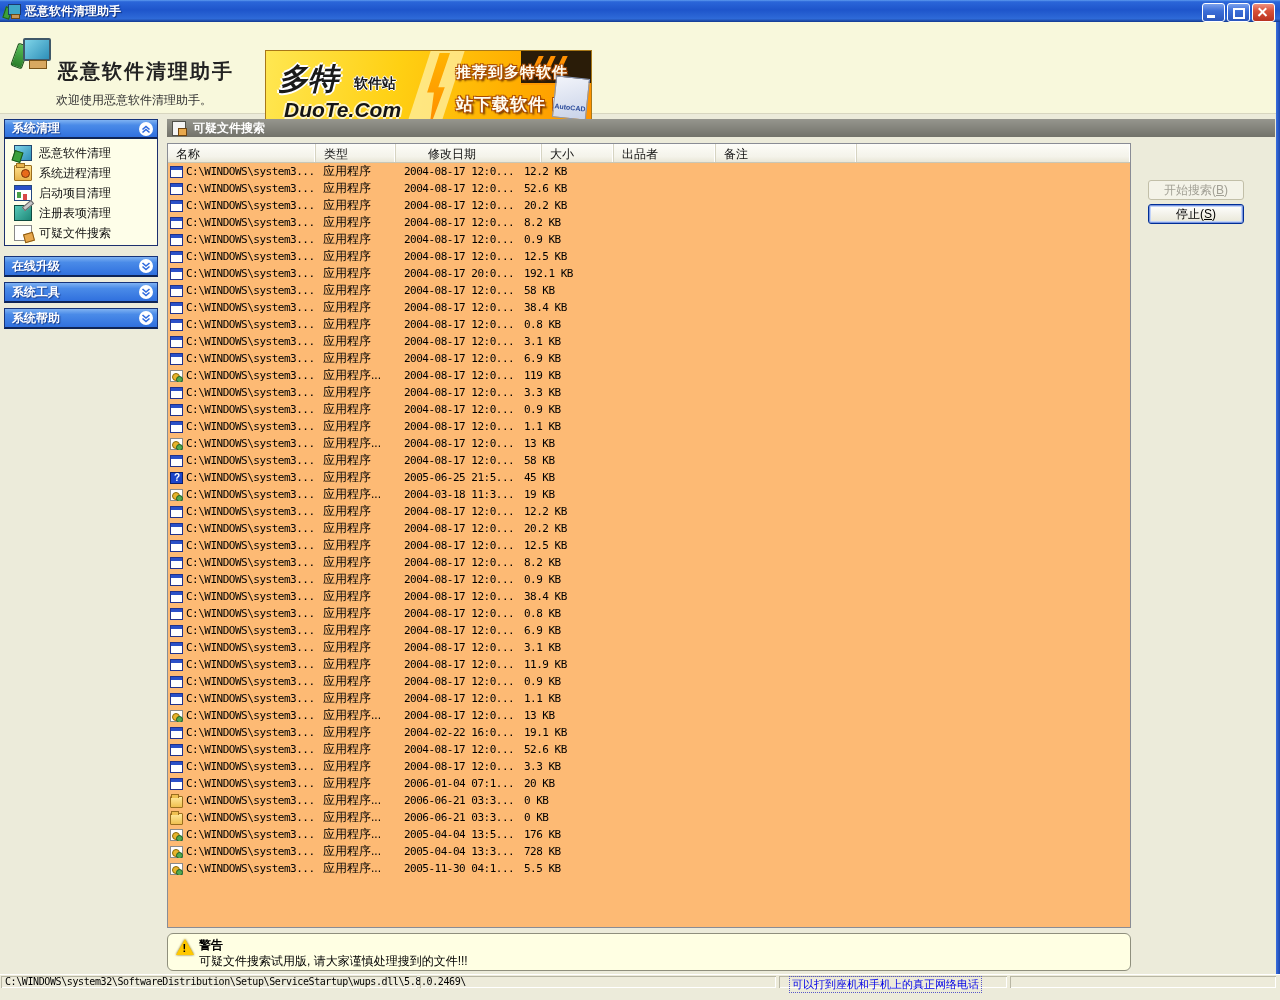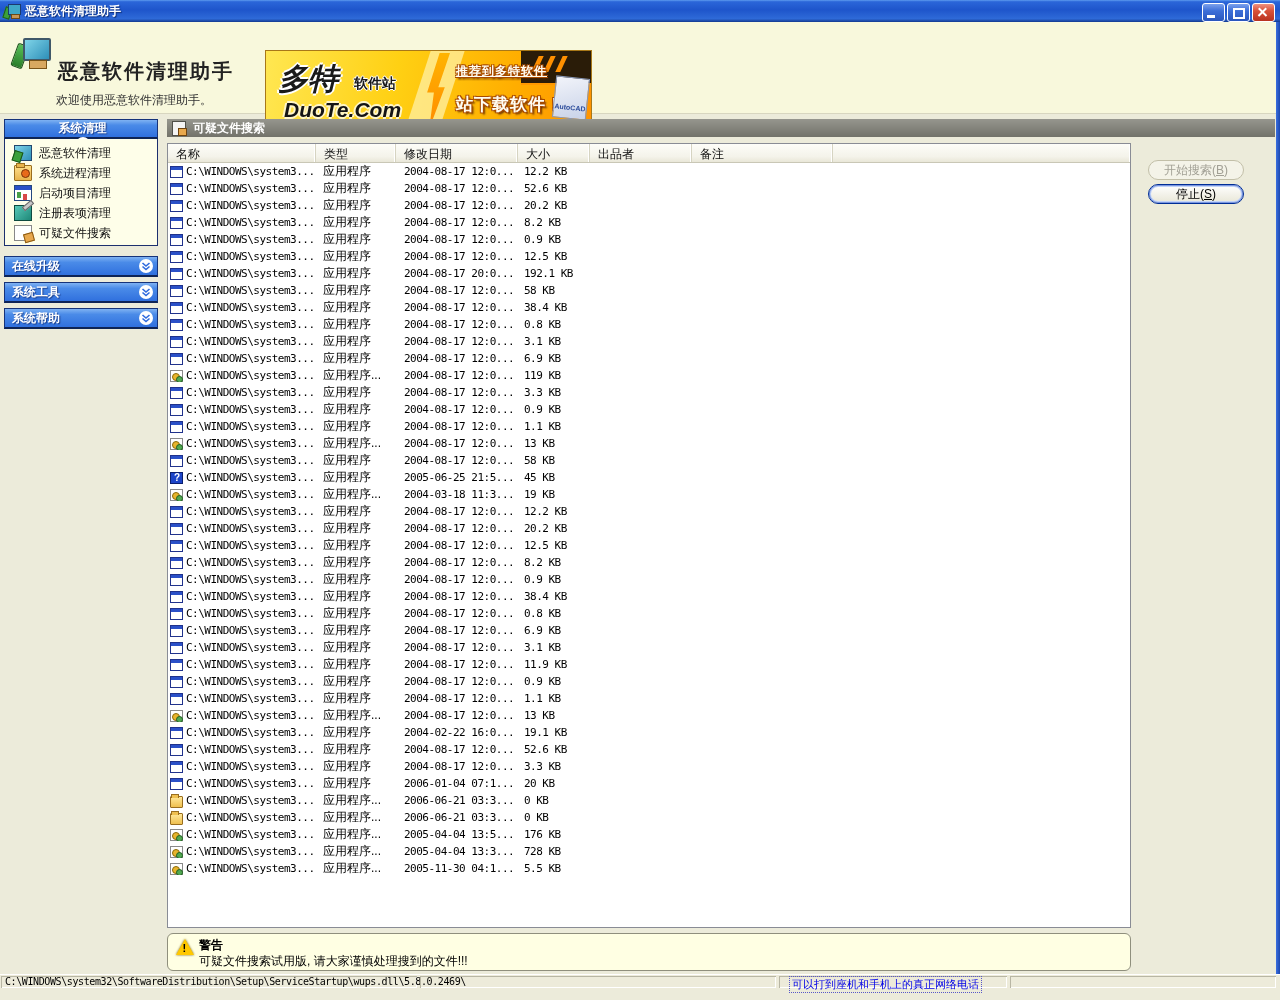--- a/index.html
+++ b/index.html
@@ -42,22 +42,22 @@
     background:linear-gradient(180deg,#FFB400,#FF8A00);clip-path:polygon(60% 0,100% 0,55% 45%,80% 45%,20% 100%,38% 52%,12% 52%);}
   .banner .big{position:absolute;left:12px;top:8px;font-size:30px;font-weight:bold;font-style:italic;color:#1A1A1A;
     text-shadow:-2px 0 #fff,2px 0 #fff,0 -2px #fff,0 2px #fff;}
   .banner .small{position:absolute;left:88px;top:24px;font-size:14px;font-weight:bold;color:#1A1A1A;
     text-shadow:-1px 0 #fff,1px 0 #fff,0 -1px #fff,0 1px #fff;}
   .banner .domain{position:absolute;left:18px;top:47px;font-size:21px;font-weight:bold;font-style:italic;color:#141414;
     text-shadow:-2px 0 #FFF6C8,2px 0 #FFF6C8,0 -2px #FFF6C8,0 2px #FFF6C8;}
   .banner .darkblock{position:absolute;left:255px;top:0;width:72px;height:32px;background:#2A1C08;
     border-bottom:2px solid #FF9800;}
   .banner .darkblock i{position:absolute;top:5px;width:5px;height:16px;background:#FF9000;transform:skewX(-25deg);}
-  .banner .promo1{position:absolute;left:190px;top:12px;font-size:12px;font-weight:bold;color:#FFFDF2;letter-spacing:1px;
-    text-shadow:-1px -1px #A84A00,1px -1px #A84A00,-1px 1px #A84A00,1px 1px #A84A00,2px 2px 2px #5A2800;text-decoration:underline;}
+  .banner .promo1{position:absolute;left:190px;top:12px;font-size:15px;font-weight:bold;color:#FFFDF2;letter-spacing:1px;
+    text-shadow:-1px -1px #A84A00,1px -1px #A84A00,-1px 1px #A84A00,1px 1px #A84A00,2px 2px 2px #5A2800;}
   .banner .promo2{position:absolute;left:190px;top:42px;font-size:17px;font-weight:bold;color:#FFFDF2;letter-spacing:1px;
     text-shadow:-1px -1px #A84A00,1px -1px #A84A00,-1px 1px #A84A00,1px 1px #A84A00,2px 2px 2px #5A2800;}
   .banner .chip{position:absolute;right:3px;top:26px;width:34px;height:42px;background:linear-gradient(160deg,#F2F4FA,#C8D2E8);
     border:1px solid #8898B8;transform:rotate(6deg);font-size:7px;color:#2A4A9A;text-align:center;padding-top:26px;box-sizing:border-box;font-weight:bold;}
 
   
   .sgroup{position:absolute;left:4px;width:154px;height:21px;
     background:linear-gradient(180deg,#7FB2F2 0%,#4A8BE8 30%,#3070DE 100%);
     border:1px solid #16337A;border-bottom:2px solid #0E2456;box-sizing:border-box;
     display:flex;align-items:center;justify-content:space-between;padding:0 4px 0 7px;cursor:pointer;}
@@ -83,27 +83,27 @@
   .si-file-search{background:#fff;border:1px solid #888;}
   .si-file-search::before{content:"";position:absolute;right:-3px;bottom:-2px;width:8px;height:7px;background:#E8A84C;border:1px solid #8A5A14;transform:rotate(-15deg);}
 
   
   .mainbar{position:absolute;left:167px;top:119px;width:1108px;height:18px;
     background:linear-gradient(180deg,#96968E,#72726A);display:flex;align-items:center;padding-left:5px;box-sizing:border-box;}
   .mainbar .micon{width:12px;height:13px;background:#F4F4F4;border:1px solid #50504A;position:relative;margin-right:7px;}
   .mainbar .micon::after{content:"";position:absolute;right:-2px;bottom:-1px;width:7px;height:6px;background:#E8A84C;border:1px solid #6E4410;}
   .mainbar .mtitle{color:#fff;font-weight:bold;font-size:12px;}
 
-  .list{position:absolute;left:167px;top:143px;width:964px;height:785px;background:#ffffff;
+  .list{position:absolute;left:167px;top:143px;width:964px;height:785px;background:#fdba74;
     border:1px solid #898C95;box-sizing:border-box;overflow:hidden;}
   .lheader{display:flex;height:18px;background:linear-gradient(180deg,#FDFDF8 0%,#F4F3EA 70%,#E9E7D8 100%);
     border-bottom:1px solid #CInvalid;border-bottom:1px solid #C9C7B6;}
   .lheader .hc{font-size:12px;color:#111;padding:2px 0 0 8px;box-sizing:border-box;
     border-right:1px solid #D6D4C2;box-shadow:inset -1px 0 0 #FFFFFF;cursor:pointer;white-space:nowrap;overflow:hidden;}
-  .hc.h-name{width:148px;} .hc.h-type{width:80px;} .hc.h-date{width:122px;}
+  .hc.h-name{width:148px;} .hc.h-type{width:80px;} .hc.h-date{width:122px;margin-left:24px;}
   .hc.h-size{width:72px;} .hc.h-pub{width:102px;} .hc.h-note{width:141px;}
   .hc.h-fill{flex:1;border-right:none;}
 
   .row{display:flex;height:17px;align-items:center;cursor:default;}
   .cell{box-sizing:border-box;white-space:nowrap;overflow:hidden;}
   .c-name{width:148px;display:flex;align-items:center;padding-left:2px;
     font-family:"DejaVu Sans Mono",monospace;font-size:11px;letter-spacing:-0.5px;color:#000;}
   .c-type{width:80px;font-size:12px;padding-left:7px;color:#000;}
   .c-date{width:122px;font-family:"DejaVu Sans Mono",monospace;font-size:11px;letter-spacing:-0.5px;padding-left:8px;color:#000;}
   .c-size{width:72px;font-family:"DejaVu Sans Mono",monospace;font-size:11px;letter-spacing:-0.5px;padding-left:6px;color:#000;}
@@ -115,21 +115,21 @@
   .icon-script{background:#fff;border:1px solid #8A8A8A;}
   .icon-script::before{content:"";position:absolute;left:1px;top:2px;width:6px;height:6px;border-radius:50%;background:#E8B42C;border:1px solid #8A6A0A;}
   .icon-script::after{content:"";position:absolute;left:5px;top:5px;width:5px;height:5px;border-radius:50%;background:#52A852;border:1px solid #1E5E1E;}
   .icon-question{background:#1C44C8;border:1px solid #0A1E6E;}
   .icon-question::before{content:"?";position:absolute;left:3px;top:-1px;color:#fff;font-size:10px;font-weight:bold;font-family:"Liberation Sans",sans-serif;}
   .icon-folder{background:linear-gradient(180deg,#FFE89A,#EFC050);border:1px solid #9A6E1E;border-radius:1px;margin-top:2px;}
   .icon-folder::before{content:"";position:absolute;left:0;top:-3px;width:6px;height:3px;background:#EFC050;border:1px solid #9A6E1E;border-bottom:none;}
 
   
   .btn{position:absolute;left:1148px;width:96px;height:20px;font-size:12px;
-    display:flex;align-items:center;justify-content:center;box-sizing:border-box;border-radius:10px;}
+    display:flex;align-items:center;justify-content:center;box-sizing:border-box;border-radius:3px;margin-top:20px;}
   .btn-start{top:160px;color:#A2A095;background:#F4F3E8;border:1px solid #C2BFA8;}
   .btn-stop{top:184px;color:#000;background:linear-gradient(180deg,#FFFFFF,#E8E6D6);
     border:1px solid #002D96;box-shadow:0 0 0 1px #7A96DF inset,0 0 0 2px #C2D3F8 inset;cursor:pointer;}
 
   
   .warnbox{position:absolute;left:167px;top:933px;width:964px;height:38px;background:#FFFFE3;
     border:1px solid #8F8F7D;border-radius:6px;box-sizing:border-box;}
   .warnicon{position:absolute;left:8px;top:5px;width:0;height:0;border-left:9px solid transparent;border-right:9px solid transparent;border-bottom:16px solid #FFC800;filter:drop-shadow(0 0 1px #7A6000);}
   .warnicon::after{content:"!";position:absolute;left:-2.5px;top:3px;font-size:11px;font-weight:bold;color:#000;}
   .warntitle{position:absolute;left:31px;top:3px;font-size:12px;font-weight:bold;color:#000;}
@@ -204,21 +204,21 @@
       <div class="bolt"></div>
       <div class="big">多特</div>
       <div class="small">软件站</div>
       <div class="domain">DuoTe.Com</div>
       <div class="promo1">推荐到多特软件</div>
       <div class="promo2">站下载软件！</div>
       <div class="chip">AutoCAD</div>
     </div>
   </div>
 
-  <div class="sgroup" style="top:119px;height:20px;flex-direction:column;">
+  <div class="sgroup" style="top:119px;height:20px;">
     <span class="lbl">系统清理</span>
     <span class="chev">
       <svg width="12" height="12" viewBox="0 0 12 12">
           <path d="M2.5 6.5 L6 3.5 L9.5 6.5 M2.5 9.5 L6 6.5 L9.5 9.5" stroke="#2E6ADE" stroke-width="1.6" fill="none"></path>
         </svg>
     </span>
   </div>
   <div class="spanel">
       <div class="sitem">
         <span class="si si-malware-clean"></span>

